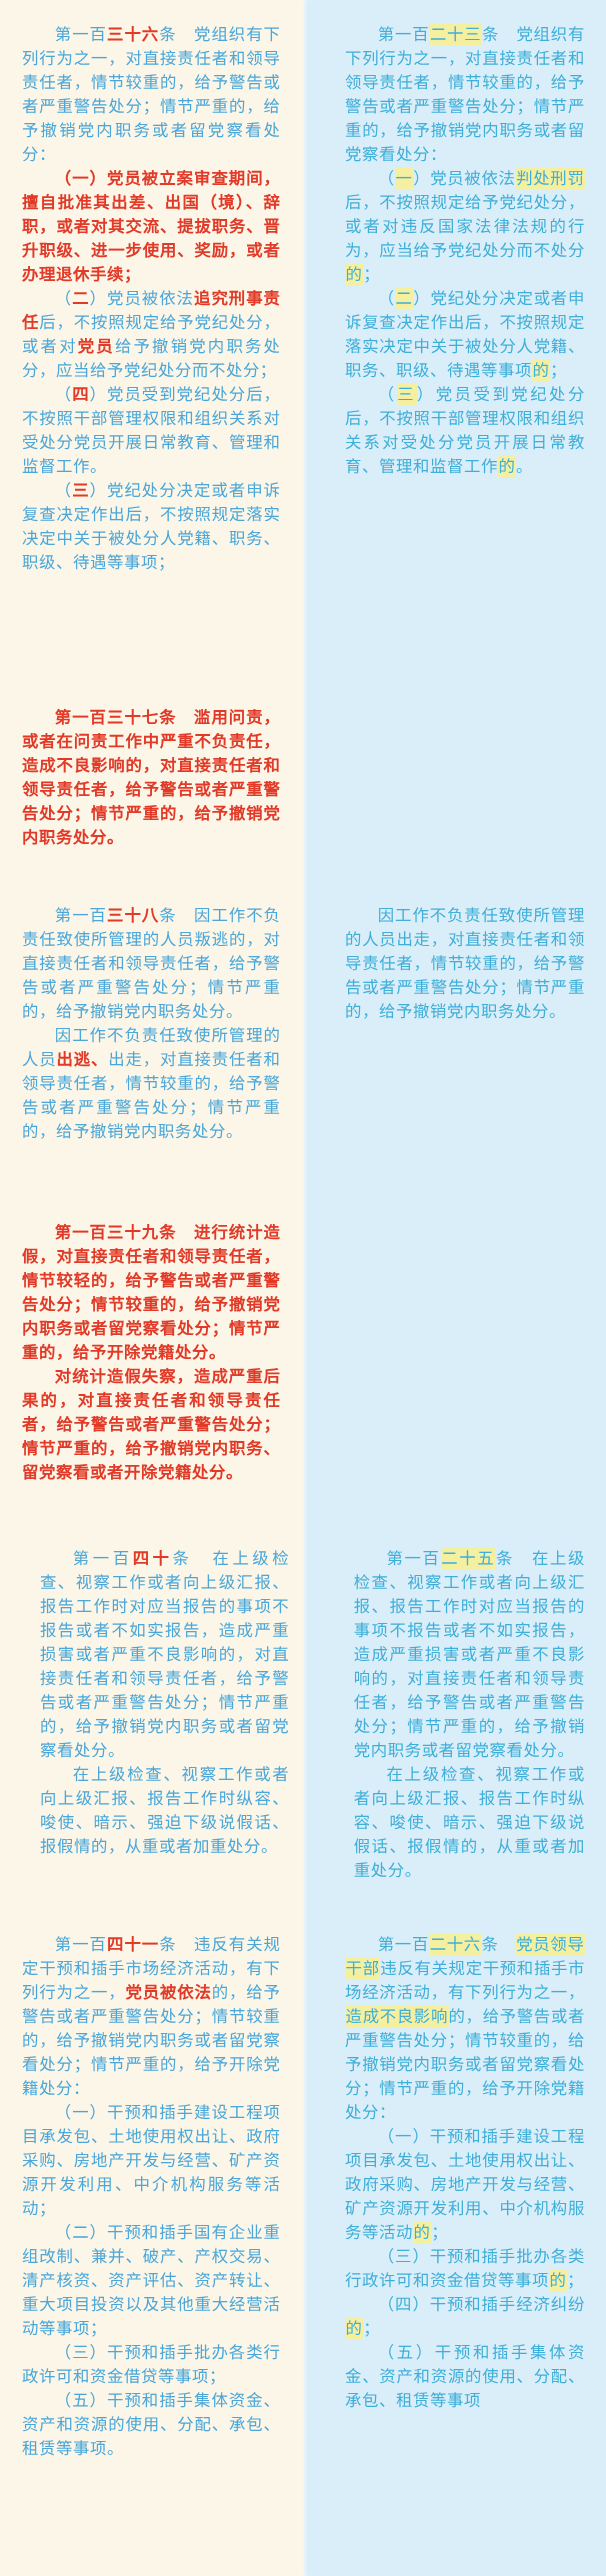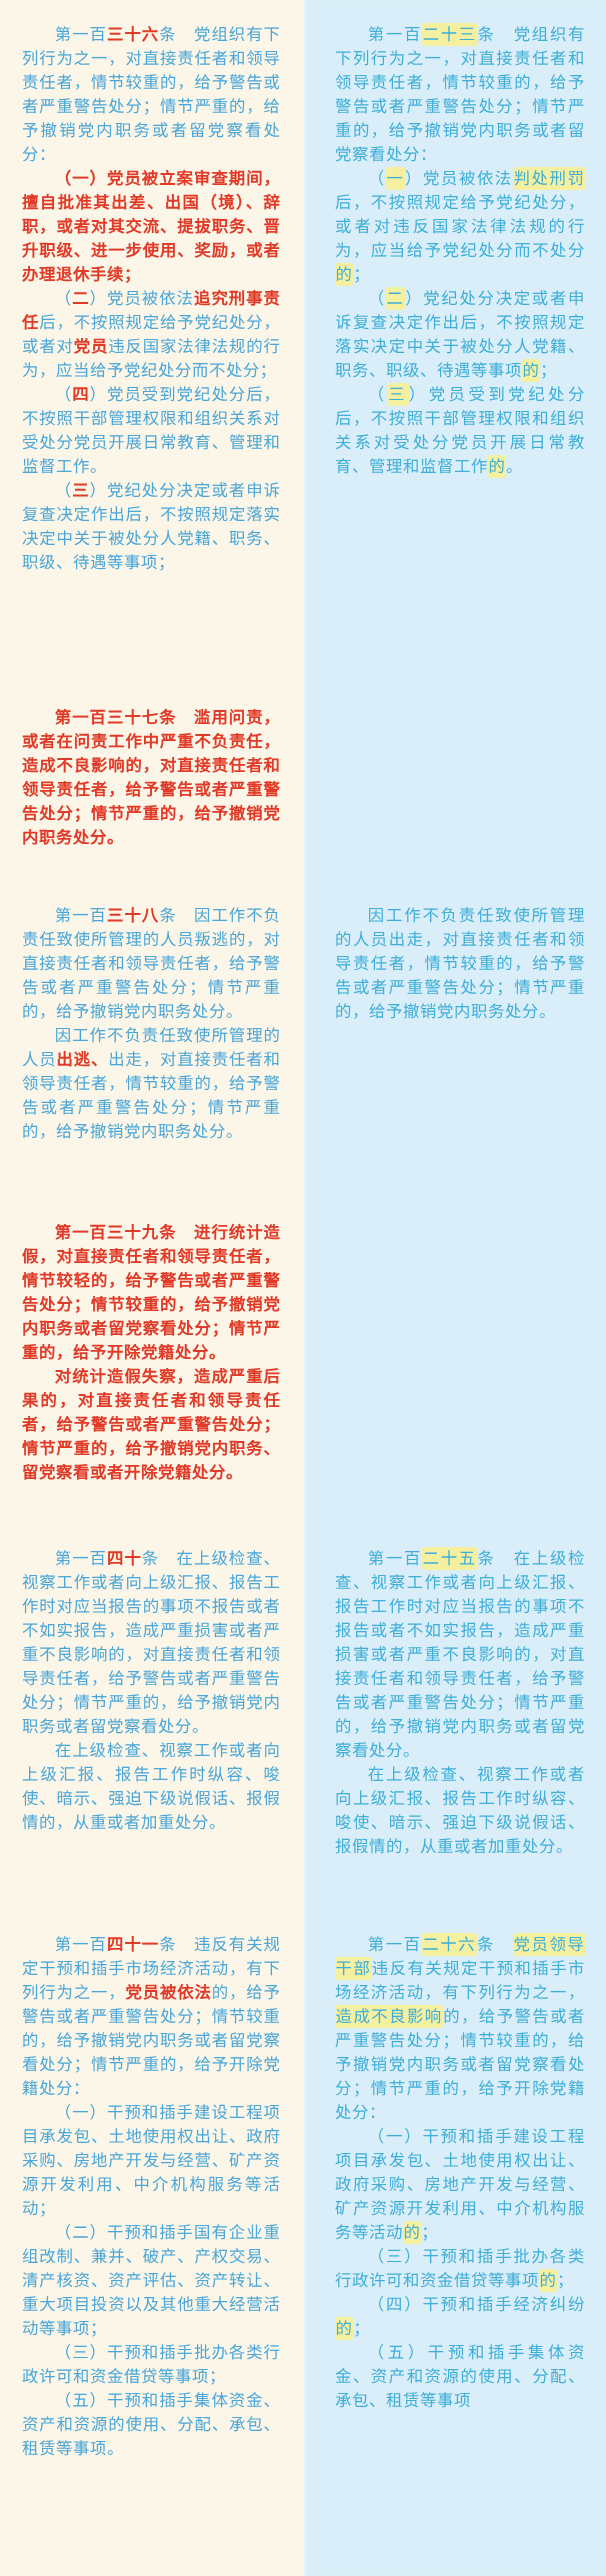--- a/index.html
+++ b/index.html
@@ -15,21 +15,21 @@
   body { width:607px; font-family:"DejaVu Sans", sans-serif; }
   .page { position:relative; width:607px; height:2576px; overflow:hidden; }
   .bg { position:absolute; top:0; height:100%; }
   .bg-left { left:0; width:303px; background:var(--left-background); }
   .bg-right { left:303px; width:304px; background:var(--right-background);
               box-shadow: inset 4.2px 0 5.5px -3px rgba(255,255,255,.85); }
   .rows { position:relative; padding-top:23px; }
   .row { display:flex; align-items:flex-start; }
   .cell { box-sizing:border-box; }
   .left-cell  { width:303px; padding:0 22.4px 0 22px; }
-  .right-cell { width:304px; padding:0 22px 0 32px; }
+  .right-cell { width:304px; padding:0 22px 0 42px; }
   .para {
     font-size:16.4px;
     line-height:24px;
     text-align:justify;
     text-indent:2em;
     word-break:break-all;
     letter-spacing:0.6px;
   }
   .left-cell .para  { color:var(--left-text); }
   .right-cell .para { color:var(--right-text); }
@@ -42,21 +42,21 @@
 <body>
 
 <div class="page">
   <div class="bg bg-left"></div>
   <div class="bg bg-right"></div>
   <main class="rows">
       <section class="row" style="min-height: 683px;">
         <div class="cell left-cell">
           <p class="para"><span class="run-b">第一百</span><span class="run-r">三十六</span><span class="run-b">条　党组织有下列行为之一，对直接责任者和领导责任者，情节较重的，给予警告或者严重警告处分；情节严重的，给予撤销党内职务或者留党察看处分：</span></p>
           <p class="para"><span class="run-r">（一）党员被立案审查期间，擅自批准其出差、出国（境）、辞职，或者对其交流、提拔职务、晋升职级、进一步使用、奖励，或者办理退休手续；</span></p>
-          <p class="para"><span class="run-b">（</span><span class="run-r">二</span><span class="run-b">）党员被依法</span><span class="run-r">追究刑事责任</span><span class="run-b">后，不按照规定给予党纪处分，或者对</span><span class="run-r">党员</span><span class="run-b">违反国家法律法规的行为，应当给予党纪处分而不处分；</span></p>
+          <p class="para"><span class="run-b">（</span><span class="run-r">二</span><span class="run-b">）党员被依法</span><span class="run-r">追究刑事责任</span><span class="run-b">后，不按照规定给予党纪处分，或者对</span><span class="run-r">党员</span><span class="run-b">给予撤销党内职务处分，应当给予党纪处分而不处分；</span></p>
           <p class="para"><span class="run-b">（</span><span class="run-r">四</span><span class="run-b">）党员受到党纪处分后，不按照干部管理权限和组织关系对受处分党员开展日常教育、管理和监督工作。</span></p>
           <p class="para"><span class="run-b">（</span><span class="run-r">三</span><span class="run-b">）党纪处分决定或者申诉复查决定作出后，不按照规定落实决定中关于被处分人党籍、职务、职级、待遇等事项；</span></p>
         </div>
         <div class="cell right-cell">
           <p class="para"><span class="run-b">第一百</span><span class="run-h">二十三</span><span class="run-b">条　党组织有下列行为之一，对直接责任者和领导责任者，情节较重的，给予警告或者严重警告处分；情节严重的，给予撤销党内职务或者留党察看处分：</span></p>
           <p class="para"><span class="run-b">（</span><span class="run-h">一</span><span class="run-b">）党员被依法</span><span class="run-h">判处刑罚</span><span class="run-b">后，不按照规定给予党纪处分，或者对违反国家法律法规的行为，应当给予党纪处分而不处分</span><span class="run-h">的</span><span class="run-b">；</span></p>
           <p class="para"><span class="run-b">（</span><span class="run-h">二</span><span class="run-b">）党纪处分决定或者申诉复查决定作出后，不按照规定落实决定中关于被处分人党籍、职务、职级、待遇等事项</span><span class="run-h">的</span><span class="run-b">；</span></p>
           <p class="para"><span class="run-b">（</span><span class="run-h">三</span><span class="run-b">）党员受到党纪处分后，不按照干部管理权限和组织关系对受处分党员开展日常教育、管理和监督工作</span><span class="run-h">的</span><span class="run-b">。</span></p>
         </div>
       </section>
@@ -75,21 +75,21 @@
           <p class="para"><span class="run-b">因工作不负责任致使所管理的人员出走，对直接责任者和领导责任者，情节较重的，给予警告或者严重警告处分；情节严重的，给予撤销党内职务处分。</span></p>
         </div>
       </section>
       <section class="row" style="min-height: 326px; justify-content: flex-end;">
         <div class="cell left-cell">
           <p class="para"><span class="run-r">第一百三十九条　进行统计造假，对直接责任者和领导责任者，情节较轻的，给予警告或者严重警告处分；情节较重的，给予撤销党内职务或者留党察看处分；情节严重的，给予开除党籍处分。</span></p>
           <p class="para"><span class="run-r">对统计造假失察，造成严重后果的，对直接责任者和领导责任者，给予警告或者严重警告处分；情节严重的，给予撤销党内职务、留党察看或者开除党籍处分。</span></p>
         </div>
         <div class="cell right-cell"></div>
       </section>
-      <section class="row" style="min-height: 386px;">
+      <section class="row" style="min-height: 386px; margin-left: 18px;">
         <div class="cell left-cell">
           <p class="para"><span class="run-b">第一百</span><span class="run-r">四十</span><span class="run-b">条　在上级检查、视察工作或者向上级汇报、报告工作时对应当报告的事项不报告或者不如实报告，造成严重损害或者严重不良影响的，对直接责任者和领导责任者，给予警告或者严重警告处分；情节严重的，给予撤销党内职务或者留党察看处分。</span></p>
           <p class="para"><span class="run-b">在上级检查、视察工作或者向上级汇报、报告工作时纵容、唆使、暗示、强迫下级说假话、报假情的，从重或者加重处分。</span></p>
         </div>
         <div class="cell right-cell">
           <p class="para"><span class="run-b">第一百</span><span class="run-h">二十五</span><span class="run-b">条　在上级检查、视察工作或者向上级汇报、报告工作时对应当报告的事项不报告或者不如实报告，造成严重损害或者严重不良影响的，对直接责任者和领导责任者，给予警告或者严重警告处分；情节严重的，给予撤销党内职务或者留党察看处分。</span></p>
           <p class="para"><span class="run-b">在上级检查、视察工作或者向上级汇报、报告工作时纵容、唆使、暗示、强迫下级说假话、报假情的，从重或者加重处分。</span></p>
         </div>
       </section>
       <section class="row" style="min-height: 642px;">

